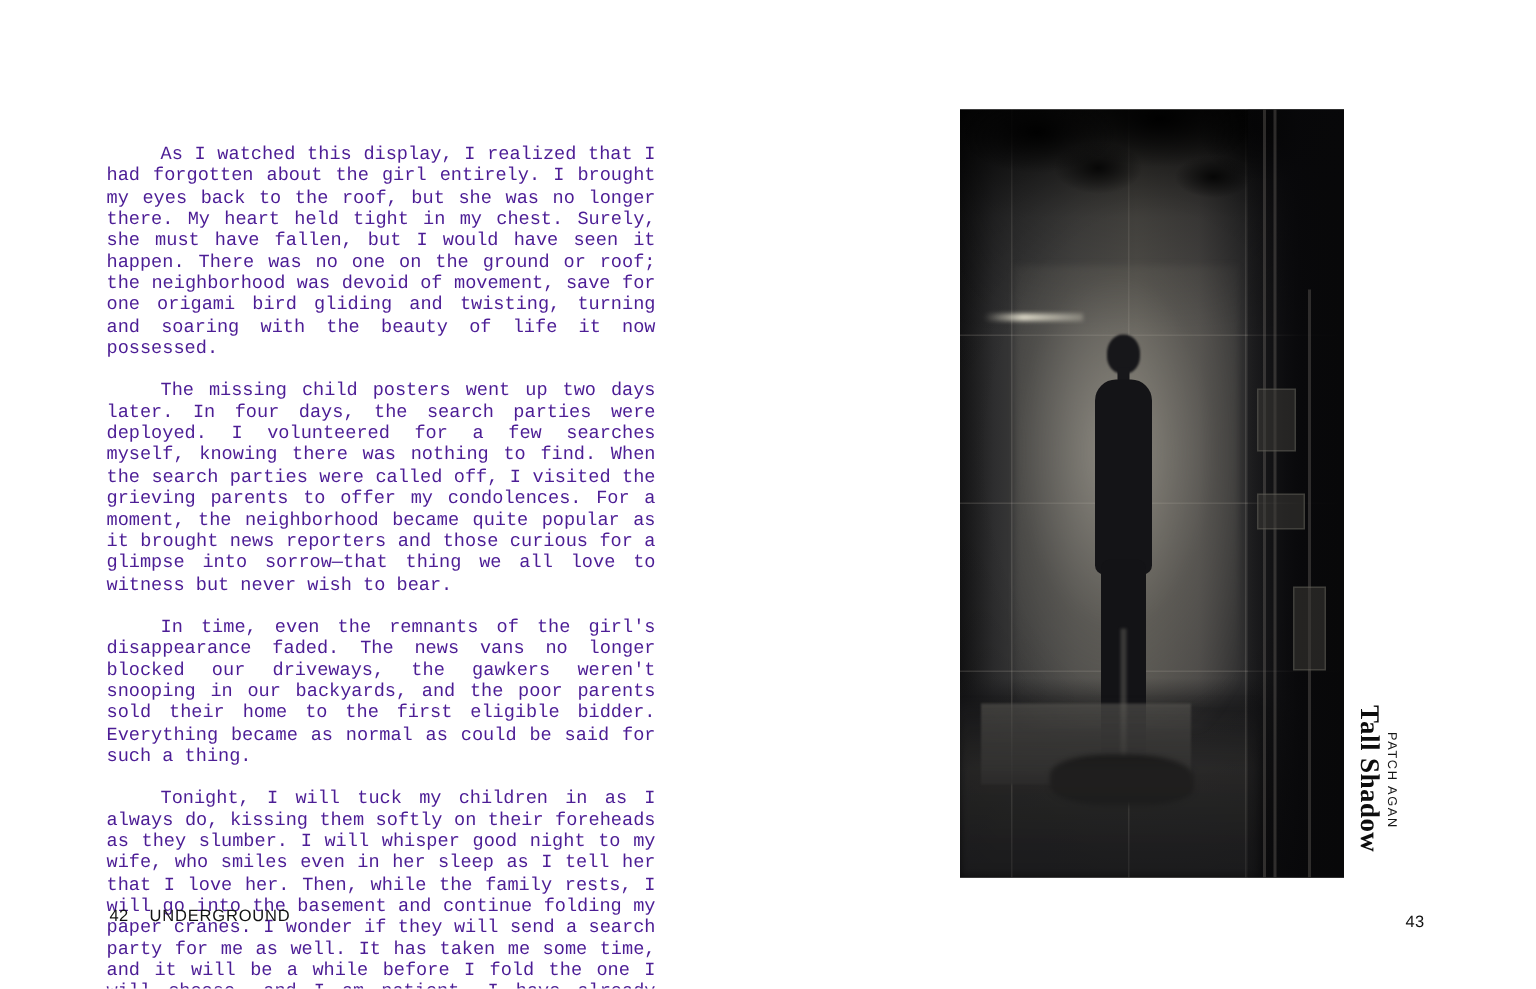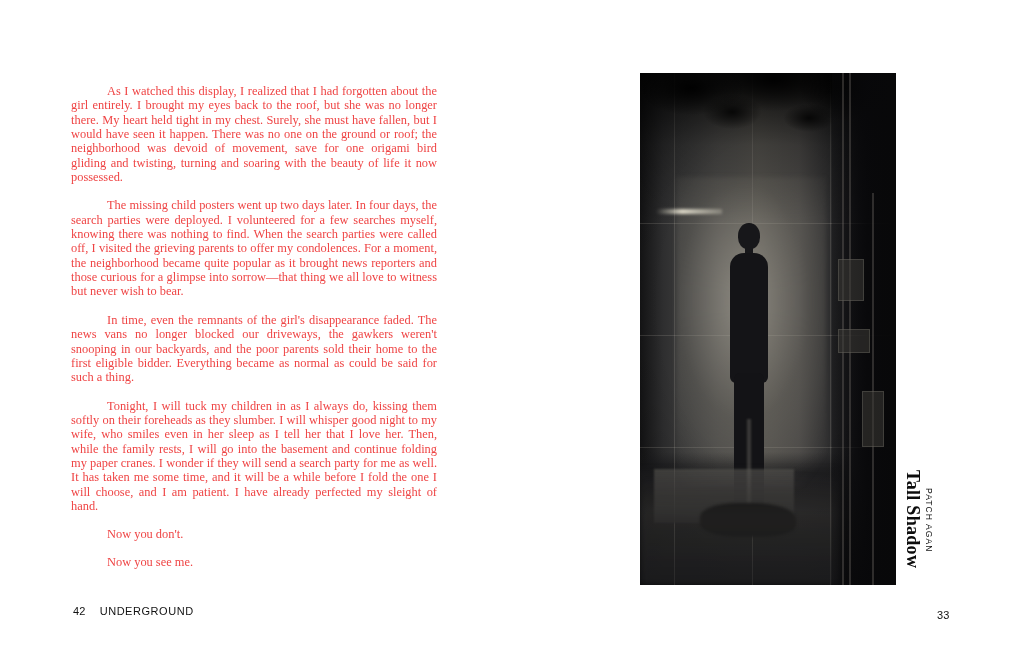--- a/index.html
+++ b/index.html
@@ -31,27 +31,27 @@
   }
 
   .body-col {
     position: absolute;
     left: 71px;
     top: 84px;
     width: 366px;
   }
 
   .para {
-    margin: 0 0 14px 0;
-    font-family: Liberation Serif, serif;
+    margin: 12px 0 14px 0;
+    font-family: Liberation Mono, monospace;
     font-size: 12.4px;
     line-height: 14.35px;
     text-indent: 36px;
     text-align: justify;
-    color: #ef4444;
+    color: #4c1d95;
     hyphens: manual;
   }
   .para.short {
     text-align: left;
     margin-bottom: 13px;
   }
 
   .footer-left {
     position: absolute;
     left: 73px;
@@ -356,17 +356,17 @@
 
       </div>
     </div>
 
     <div class="vertical-title-block">
       <div class="vert-chapter">Tall Shadow</div>
       <div class="vert-author">PATCH AGAN</div>
     </div>
 
     <div class="footer-right">
-      <span class="folio">33</span>
+      <span class="folio">43</span>
     </div>
   </div>
 
 </div>
 
 </body></html>

